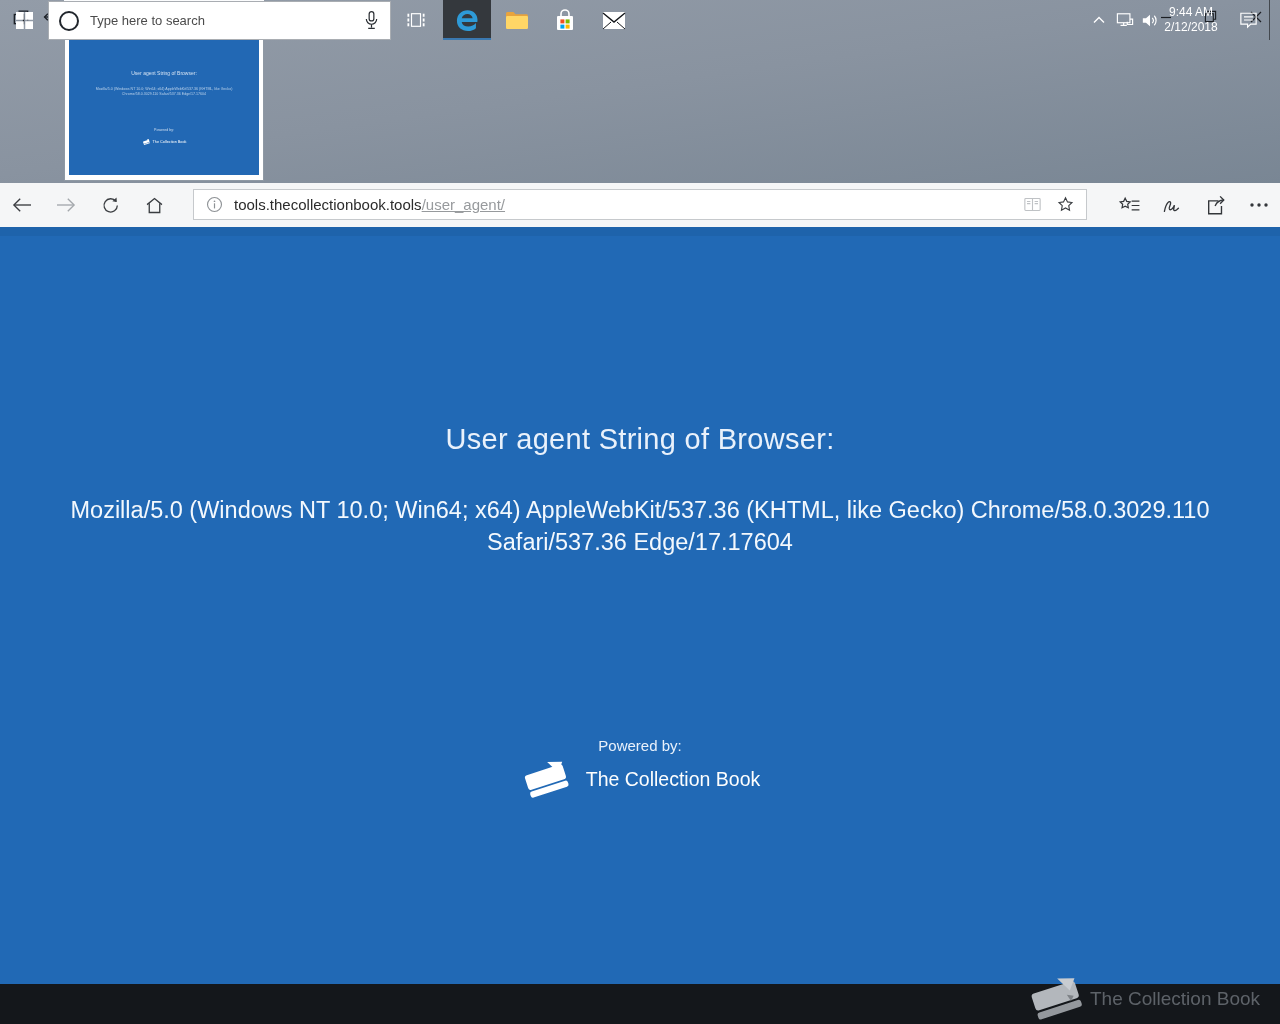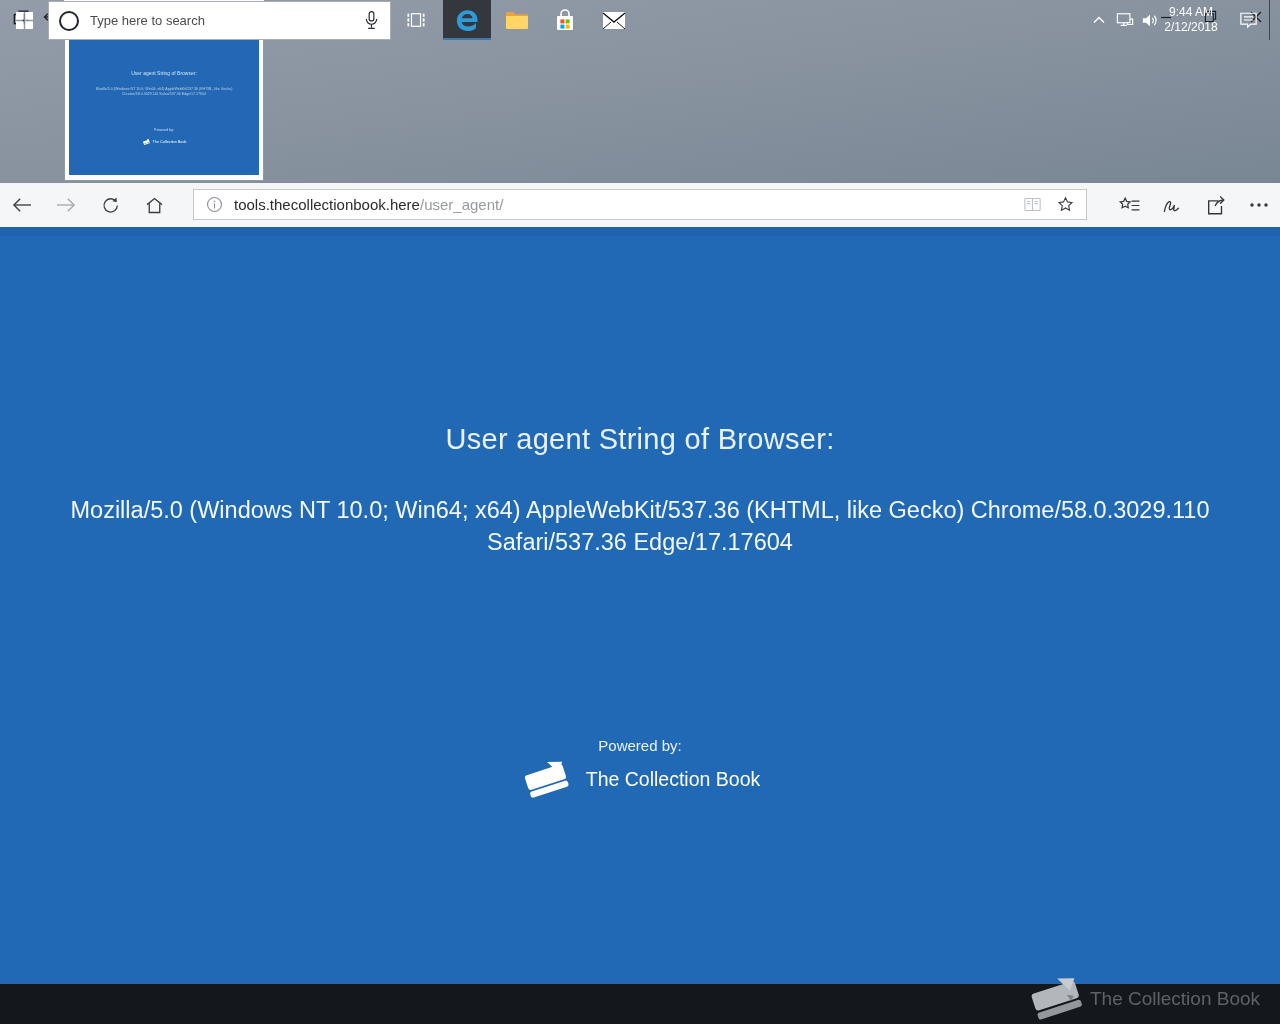--- a/index.html
+++ b/index.html
@@ -43,21 +43,21 @@
   
   .toolbar { position:absolute; left:0; top:183px; width:1280px; height:44px; background:#f5f6f7;
     display:flex; align-items:center; }
   .navbtn { width:44px; height:44px; display:flex; align-items:center; justify-content:center; flex:0 0 auto; }
   .navbtn.back { margin-left:0; }
   .urlbox { position:absolute; left:193px; top:6px; width:894px; height:31px; background:#fff;
     border:1px solid #c6c9cc; display:flex; align-items:center; }
   .url-info { width:40px; display:flex; align-items:center; justify-content:center; flex:0 0 auto; }
   .url-text { flex:1; font-size:15px; white-space:nowrap; overflow:hidden; }
   .url-host { color:#2b2b2b; }
-  .url-path { color:#979a9d; }
+  .url-path { color:#979a9d;text-decoration:underline; }
   .url-right { display:flex; align-items:center; margin-right:4px; }
   .url-right .ibtn { width:33px; height:29px; display:flex; align-items:center; justify-content:center; }
   .tool-right { position:absolute; right:0; top:0; height:44px; display:flex; align-items:center; }
   .toolbtn { width:43px; height:44px; display:flex; align-items:center; justify-content:center; }
 
   
   .page { position:absolute; left:0; top:227px; width:1280px; height:757px; background:#2169b5; }
   .page-topstrip { position:absolute; left:0; top:0; width:100%; height:9px; background:#1e63ab; }
   .page-heading { position:absolute; top:196px; left:0; width:100%; text-align:center;
     font-size:29px; font-weight:300; color:#e9f1fb; letter-spacing:.3px; }
@@ -212,21 +212,21 @@
     </div>
 
     <div class="urlbox">
       <span class="url-info">
         <svg width="17" height="17" viewBox="0 0 20 20">
             <circle cx="10" cy="10" r="8.2" fill="none" stroke="#8d9195" stroke-width="1.3"></circle>
             <circle cx="10" cy="6.2" r="1" fill="#8d9195"></circle>
             <rect x="9.3" y="8.6" width="1.4" height="6" fill="#8d9195"></rect>
           </svg>
       </span>
-      <span class="url-text"><span class="url-host">tools.thecollectionbook.here</span><span class="url-path">/user_agent/</span></span>
+      <span class="url-text"><span class="url-host">tools.thecollectionbook.tools</span><span class="url-path">/user_agent/</span></span>
       <span class="url-right">
         <span class="ibtn">
           <svg width="19" height="17" viewBox="0 0 22 20">
               <g fill="none" stroke="#bfc2c5" stroke-width="1.3">
                 <rect x="2" y="3" width="18" height="14" rx="1"></rect>
                 <path d="M11 3v14"></path>
                 <path d="M4.5 6.5h4M4.5 9h4M13.5 6.5h4M13.5 9h4"></path>
               </g>
             </svg>
         </span>

